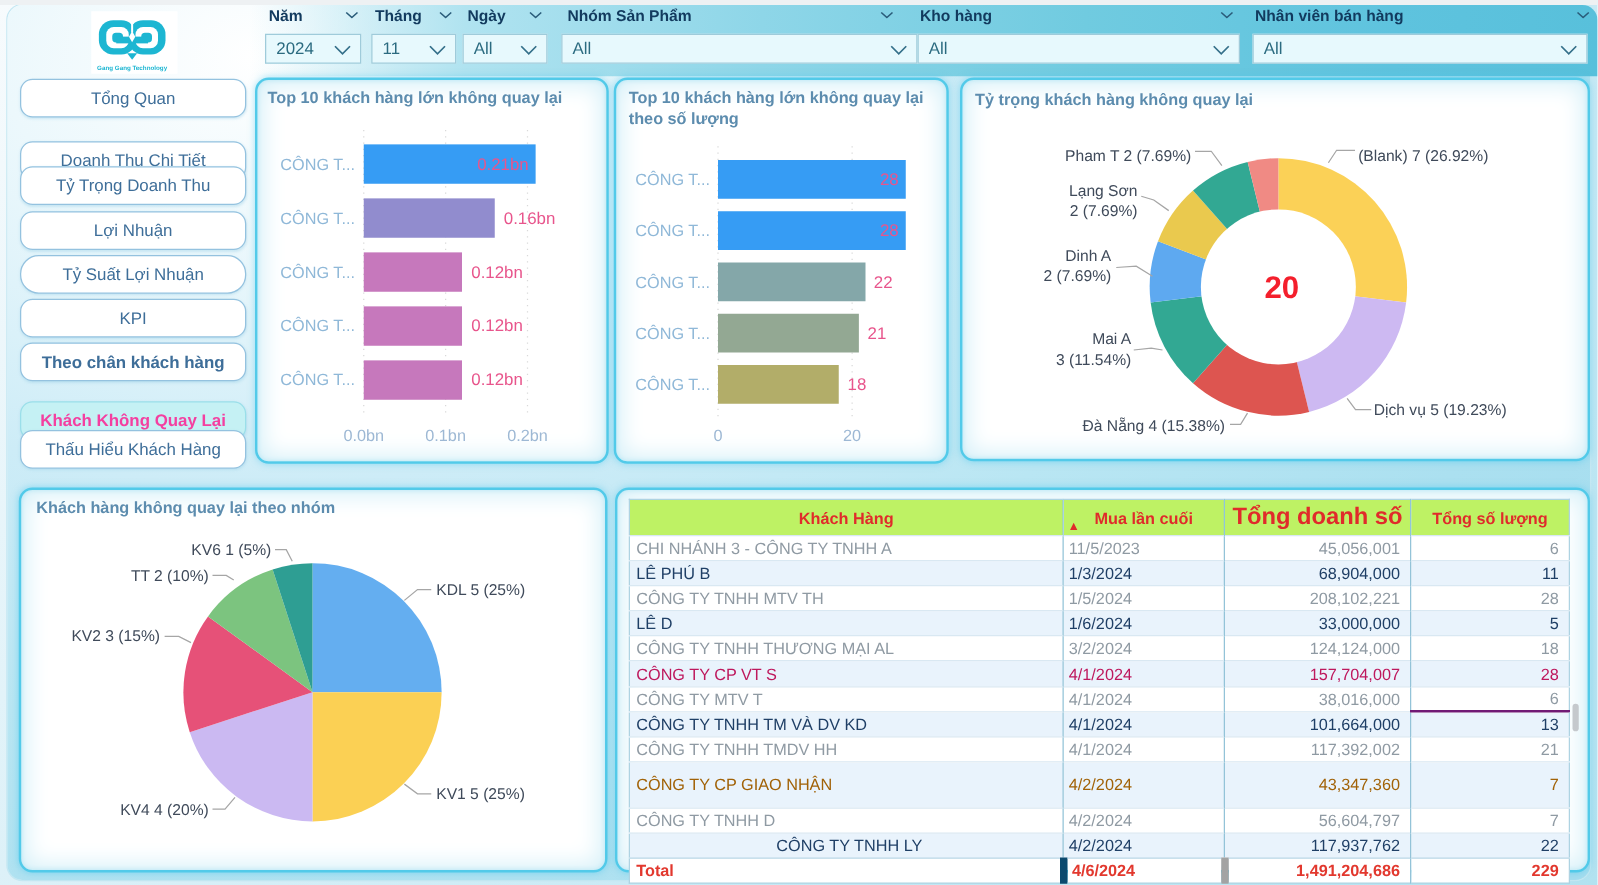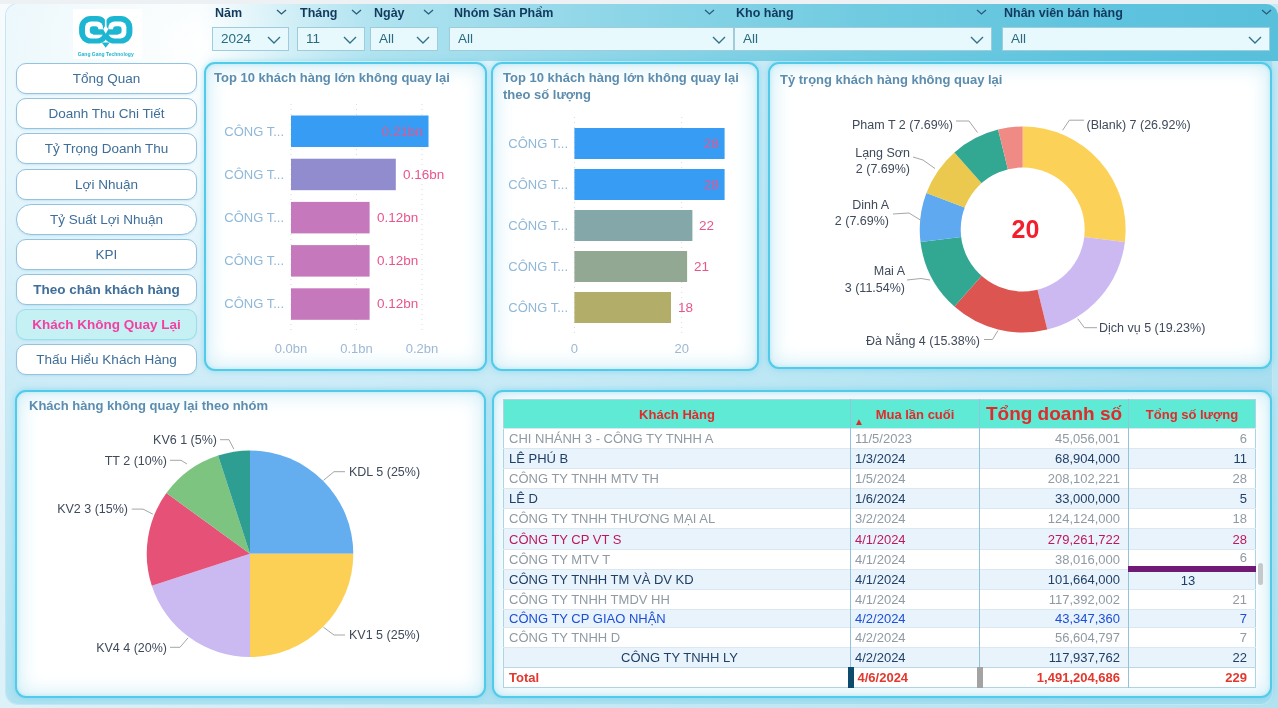--- a/index.html
+++ b/index.html
@@ -10,21 +10,21 @@
   box-shadow:0 0 0 1px #c4e7f2; }
 .topstrip { position:absolute; left:0; top:0; width:1278px; height:4px; background:#eef1f3; }
 .topbar-grad { position:absolute; left:200px; top:4px; width:1078px; height:57px;
   background:linear-gradient(90deg, rgba(214,240,248,0) 0%, #b0e3f0 16%, #8ed6e8 38%, #70cbe0 62%, #5ec3de 85%, #58c0db 100%); border-top-right-radius:12px;}
 .flabel { position:absolute; top:6px; height:14px; font-size:12.5px; font-weight:bold; color:#123a5e; }
 .fchev { position:absolute; top:9px; width:11px; height:6px; }
 .fbox { position:absolute; top:27px; height:24px; background:#e7f9fd; border:1px solid #9fcbda; font-size:13.5px; color:#2b6b80; line-height:22px; padding-left:8px; }
 .fbox svg { position:absolute; right:7px; top:8px; }
 .logo-box { position:absolute; left:73px; top:9px; width:69px; height:50px; background:#fff; }
 .navbtn { position:absolute; left:16px; width:181px; height:31px; background:#ffffff; border:1px solid #94c2df; border-radius:10px; color:#3e6e99; font-size:13.5px; text-align:center; line-height:29px; box-shadow:0 1px 2px rgba(140,200,225,.35); }
-.navbtn.active { background:#c5f1f4; border-color:#9adfe9; color:#f43fa0; font-weight:bold; }
+.navbtn.active { background:#c5f1f4; border-color:#9adfe9; color:#f43fa0; font-weight:bold;margin-top:12px; }
 .panel { position:absolute; background:#fff; border:2px solid #52cae9; border-radius:11px;
   box-shadow:inset 0 0 4px #b5e5f3, inset 0 0 18px 5px #d8f1f9, 0 0 6px rgba(80,200,235,.5); }
 table.dtab { border-collapse:collapse; table-layout:fixed; }
 table.dtab td, table.dtab th { overflow:hidden; white-space:nowrap; }
 </style>
 </head>
 <body>
 <div class="frame"></div>
 <div class="topstrip"></div>
 <div class="topbar-grad"></div>
@@ -86,21 +86,21 @@
       <polyline points="1,1 7,7 13,1" fill="none" stroke="#35708a" stroke-width="1.4"></polyline>
     </svg></div>
 <div class="fbox" style="left:734px; width:258px;">All<svg width="14" height="8" viewBox="0 0 14 8">
       <polyline points="1,1 7,7 13,1" fill="none" stroke="#35708a" stroke-width="1.4"></polyline>
     </svg></div>
 <div class="fbox" style="left:1002px; width:268px;">All<svg width="14" height="8" viewBox="0 0 14 8">
       <polyline points="1,1 7,7 13,1" fill="none" stroke="#35708a" stroke-width="1.4"></polyline>
     </svg></div>
 
 <div class="navbtn" style="top:63px;">Tổng Quan</div>
-<div class="navbtn" style="top:98px;">Doanh Thu Chi Tiết</div>
+<div class="navbtn" style="top:113px;">Doanh Thu Chi Tiết</div>
 <div class="navbtn" style="top:133px;">Tỷ Trọng Doanh Thu</div>
 <div class="navbtn" style="top:169px;">Lợi Nhuận</div>
 <div class="navbtn" style="top:204px;border-radius:15px;">Tỷ Suất Lợi Nhuận</div>
 <div class="navbtn" style="top:239px;">KPI</div>
 <div class="navbtn" style="top:274px;font-weight:bold;">Theo chân khách hàng</div>
 <div class="navbtn active" style="top:309px;">Khách Không Quay Lại</div>
 <div class="navbtn" style="top:344px;">Thấu Hiểu Khách Hàng</div>
 
 <div class="panel" style="left:204px; top:62px; width:283px; height:309px;"></div>
 <svg style="position:absolute; left:202px; top:62px;" width="284" height="309" viewBox="0 0 284 309">
@@ -239,21 +239,21 @@
 <div class="panel" style="left:492px; top:390px; width:780px; height:308px;"></div>
 <div style="position:absolute; left:503px; top:399px; width:752px;">
 <table class="dtab" style="width:752px; font-size:13px; border:1px solid #aed3e2;">
   <colgroup>
         <col style="width:347px">
         <col style="width:129px">
         <col style="width:149px">
         <col style="width:127px">
       </colgroup>
   <tbody>
-        <tr style="height:29px; background:#5eead4;">
+        <tr style="height:29px; background:#bef264;">
     <th style="font-size:13px; color:#e02b2b; border-right:1px solid #8fc6da;">Khách Hàng</th>
     <th style="font-size:13px; color:#e02b2b; border-right:1px solid #8fc6da; position:relative;"><span style="position:absolute; left:3px; bottom:1px; font-size:10px;">▲</span>Mua lần cuối</th>
     <th style="font-size:19px; color:#e02b2b; border-right:1px solid #8fc6da;">Tổng doanh số</th>
     <th style="font-size:13px; color:#e02b2b;">Tổng số lượng</th>
   </tr>
   <tr style="height:20.1px; background:#ffffff; color:#8f9aa3;">
     <td style="padding-left:5px; border-right:1px solid #93c3d8; border-top:1px solid #d9e8f2;">CHI NHÁNH 3 - CÔNG TY TNHH A</td>
     <td style="padding-left:4px; border-right:1px solid #93c3d8; border-top:1px solid #d9e8f2;">11/5/2023</td>
     <td style="padding-right:8px; text-align:right; border-right:1px solid #93c3d8; border-top:1px solid #d9e8f2;">45,056,001</td>
     <td style="padding-right:8px; text-align:right; border-top:1px solid #d9e8f2;">6</td>
@@ -278,42 +278,42 @@
   </tr>
   <tr style="height:20.1px; background:#ffffff; color:#8f9aa3;">
     <td style="padding-left:5px; border-right:1px solid #93c3d8; border-top:1px solid #d9e8f2;">CÔNG TY TNHH THƯƠNG MẠI AL</td>
     <td style="padding-left:4px; border-right:1px solid #93c3d8; border-top:1px solid #d9e8f2;">3/2/2024</td>
     <td style="padding-right:8px; text-align:right; border-right:1px solid #93c3d8; border-top:1px solid #d9e8f2;">124,124,000</td>
     <td style="padding-right:8px; text-align:right; border-top:1px solid #d9e8f2;">18</td>
   </tr>
   <tr style="height:20.1px; background:#e9f3fc; color:#be185d;">
     <td style="padding-left:5px; border-right:1px solid #93c3d8; border-top:1px solid #d9e8f2;">CÔNG TY CP VT S</td>
     <td style="padding-left:4px; border-right:1px solid #93c3d8; border-top:1px solid #d9e8f2;">4/1/2024</td>
-    <td style="padding-right:8px; text-align:right; border-right:1px solid #93c3d8; border-top:1px solid #d9e8f2;">279,261,722</td>
+    <td style="padding-right:8px; text-align:right; border-right:1px solid #93c3d8; border-top:1px solid #d9e8f2;">157,704,007</td>
     <td style="padding-right:8px; text-align:right; border-top:1px solid #d9e8f2;">28</td>
   </tr>
   <tr style="height:20.1px; background:#ffffff; color:#8f9aa3;">
     <td style="padding-left:5px; border-right:1px solid #93c3d8; border-top:1px solid #d9e8f2;">CÔNG TY MTV T</td>
     <td style="padding-left:4px; border-right:1px solid #93c3d8; border-top:1px solid #d9e8f2;">4/1/2024</td>
     <td style="padding-right:8px; text-align:right; border-right:1px solid #93c3d8; border-top:1px solid #d9e8f2;">38,016,000</td>
     <td style="padding-right:8px; text-align:right; border-top:1px solid #d9e8f2;">6</td>
   </tr>
   <tr style="height:20.1px; background:#e9f3fc; color:#1f3f66;">
     <td style="padding-left:5px; border-right:1px solid #93c3d8; border-top:1px solid #d9e8f2;">CÔNG TY TNHH TM VÀ DV KD</td>
     <td style="padding-left:4px; border-right:1px solid #93c3d8; border-top:1px solid #d9e8f2;">4/1/2024</td>
     <td style="padding-right:8px; text-align:right; border-right:1px solid #93c3d8; border-top:1px solid #d9e8f2;">101,664,000</td>
-    <td style="padding-right:8px; text-align:center; border-top:6px solid #701a75;">13</td>
+    <td style="padding-right:8px; text-align:right; border-top:2px solid #701a75;">13</td>
   </tr>
   <tr style="height:20.1px; background:#ffffff; color:#8f9aa3;">
     <td style="padding-left:5px; border-right:1px solid #93c3d8; border-top:1px solid #d9e8f2;">CÔNG TY TNHH TMDV HH</td>
     <td style="padding-left:4px; border-right:1px solid #93c3d8; border-top:1px solid #d9e8f2;">4/1/2024</td>
     <td style="padding-right:8px; text-align:right; border-right:1px solid #93c3d8; border-top:1px solid #d9e8f2;">117,392,002</td>
     <td style="padding-right:8px; text-align:right; border-top:1px solid #d9e8f2;">21</td>
   </tr>
-  <tr style="height:18px; background:#e9f3fc; color:#1d4ed8;">
+  <tr style="height:37px; background:#e9f3fc; color:#a16207;">
     <td style="padding-left:5px; border-right:1px solid #93c3d8; border-top:1px solid #d9e8f2;">CÔNG TY CP GIAO NHẬN</td>
     <td style="padding-left:4px; border-right:1px solid #93c3d8; border-top:1px solid #d9e8f2;">4/2/2024</td>
     <td style="padding-right:8px; text-align:right; border-right:1px solid #93c3d8; border-top:1px solid #d9e8f2;">43,347,360</td>
     <td style="padding-right:8px; text-align:right; border-top:1px solid #d9e8f2;">7</td>
   </tr>
   <tr style="height:20.1px; background:#ffffff; color:#8f9aa3;">
     <td style="padding-left:5px; border-right:1px solid #93c3d8; border-top:1px solid #d9e8f2;">CÔNG TY TNHH D</td>
     <td style="padding-left:4px; border-right:1px solid #93c3d8; border-top:1px solid #d9e8f2;">4/2/2024</td>
     <td style="padding-right:8px; text-align:right; border-right:1px solid #93c3d8; border-top:1px solid #d9e8f2;">56,604,797</td>
     <td style="padding-right:8px; text-align:right; border-top:1px solid #d9e8f2;">7</td>

